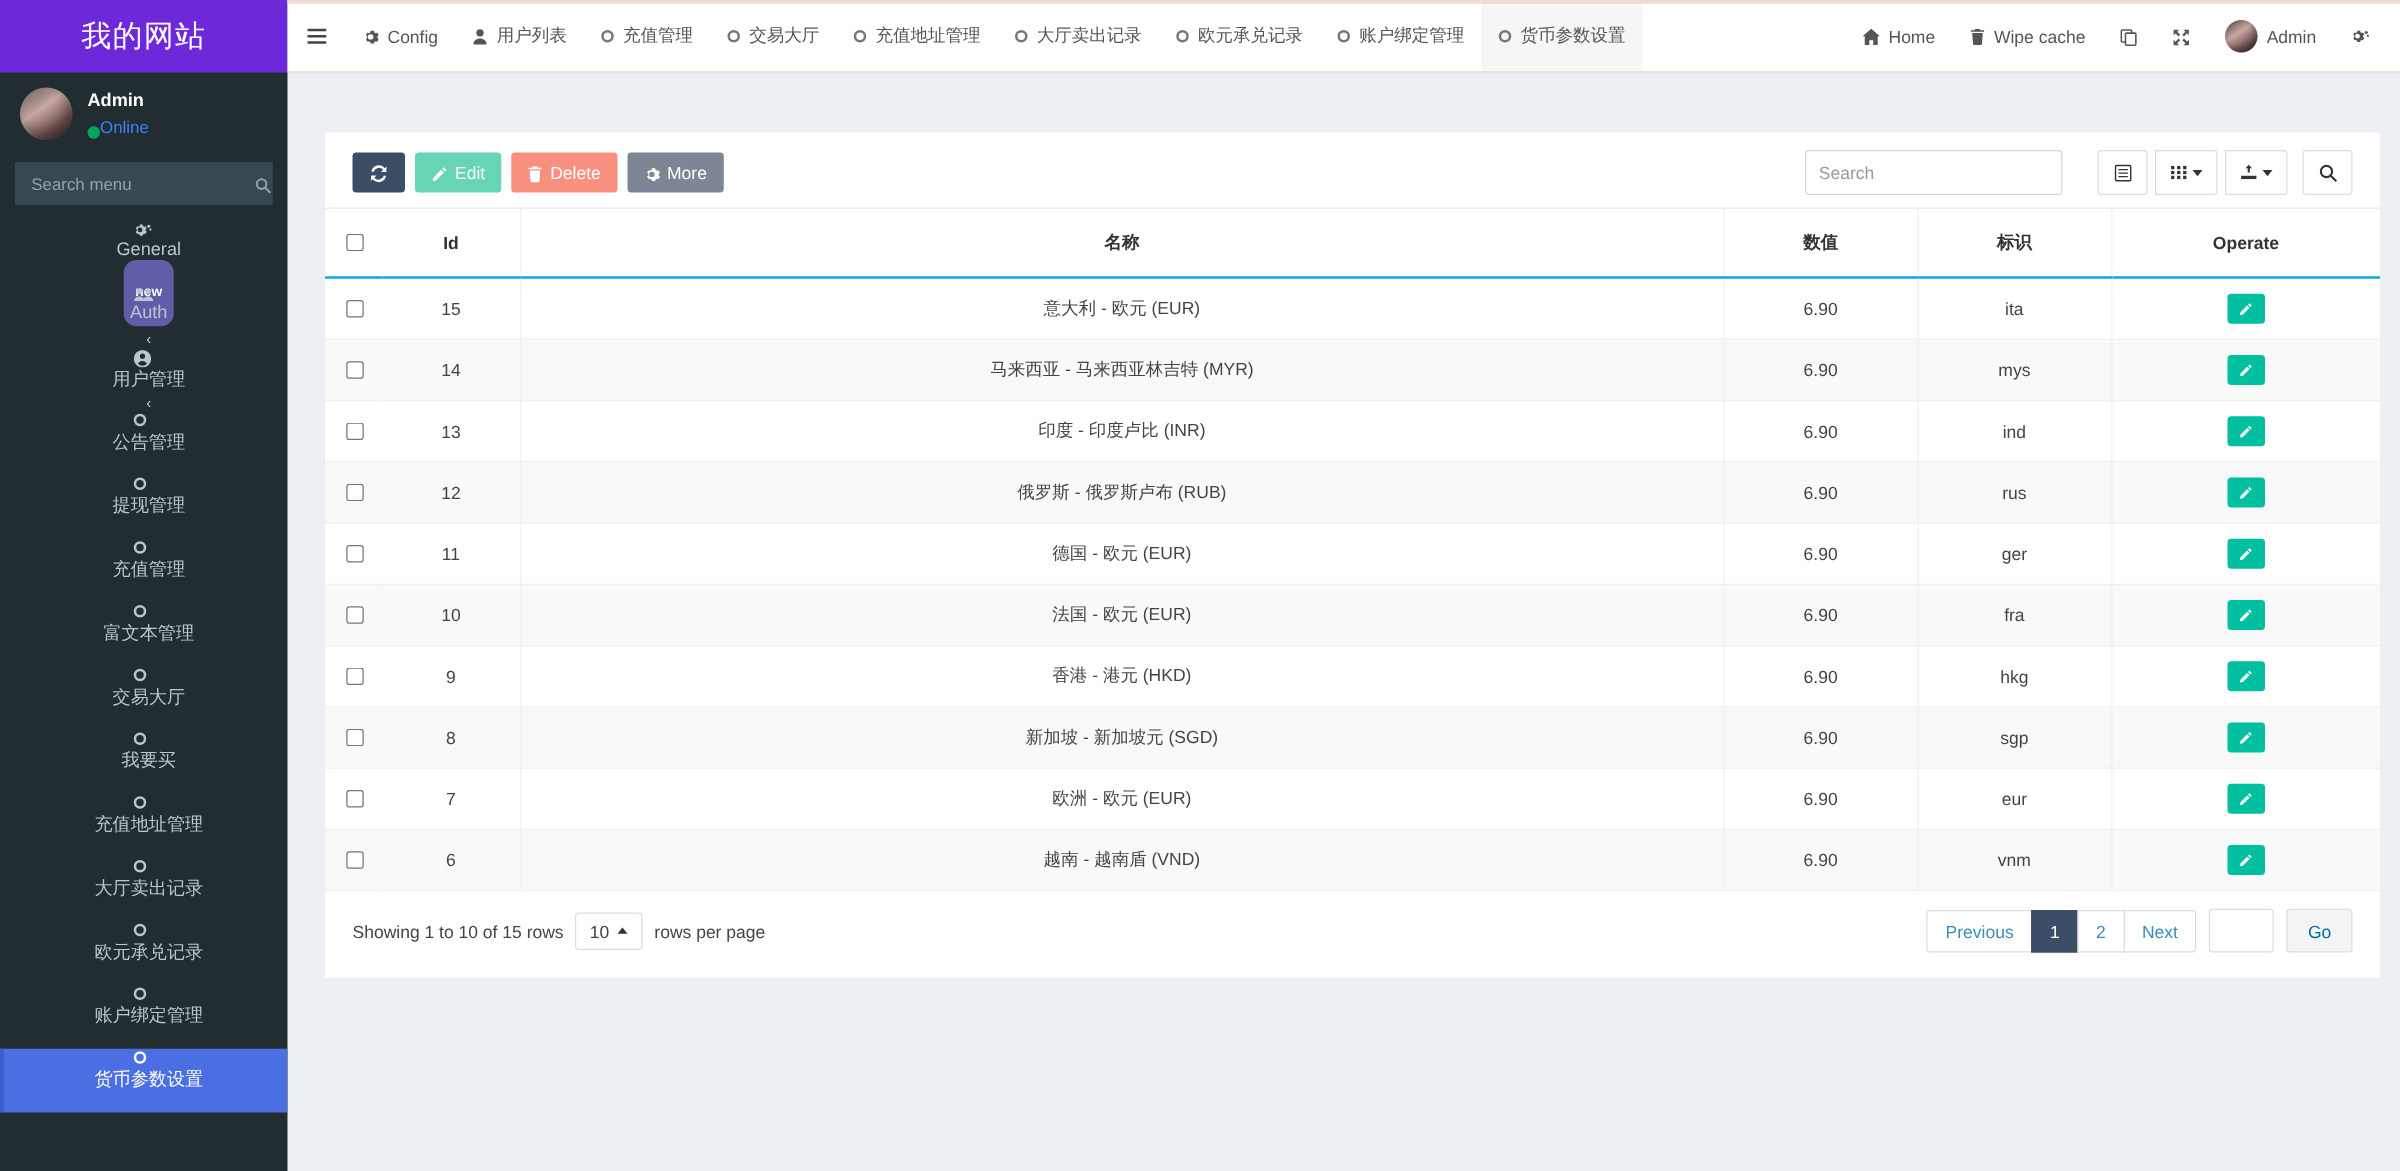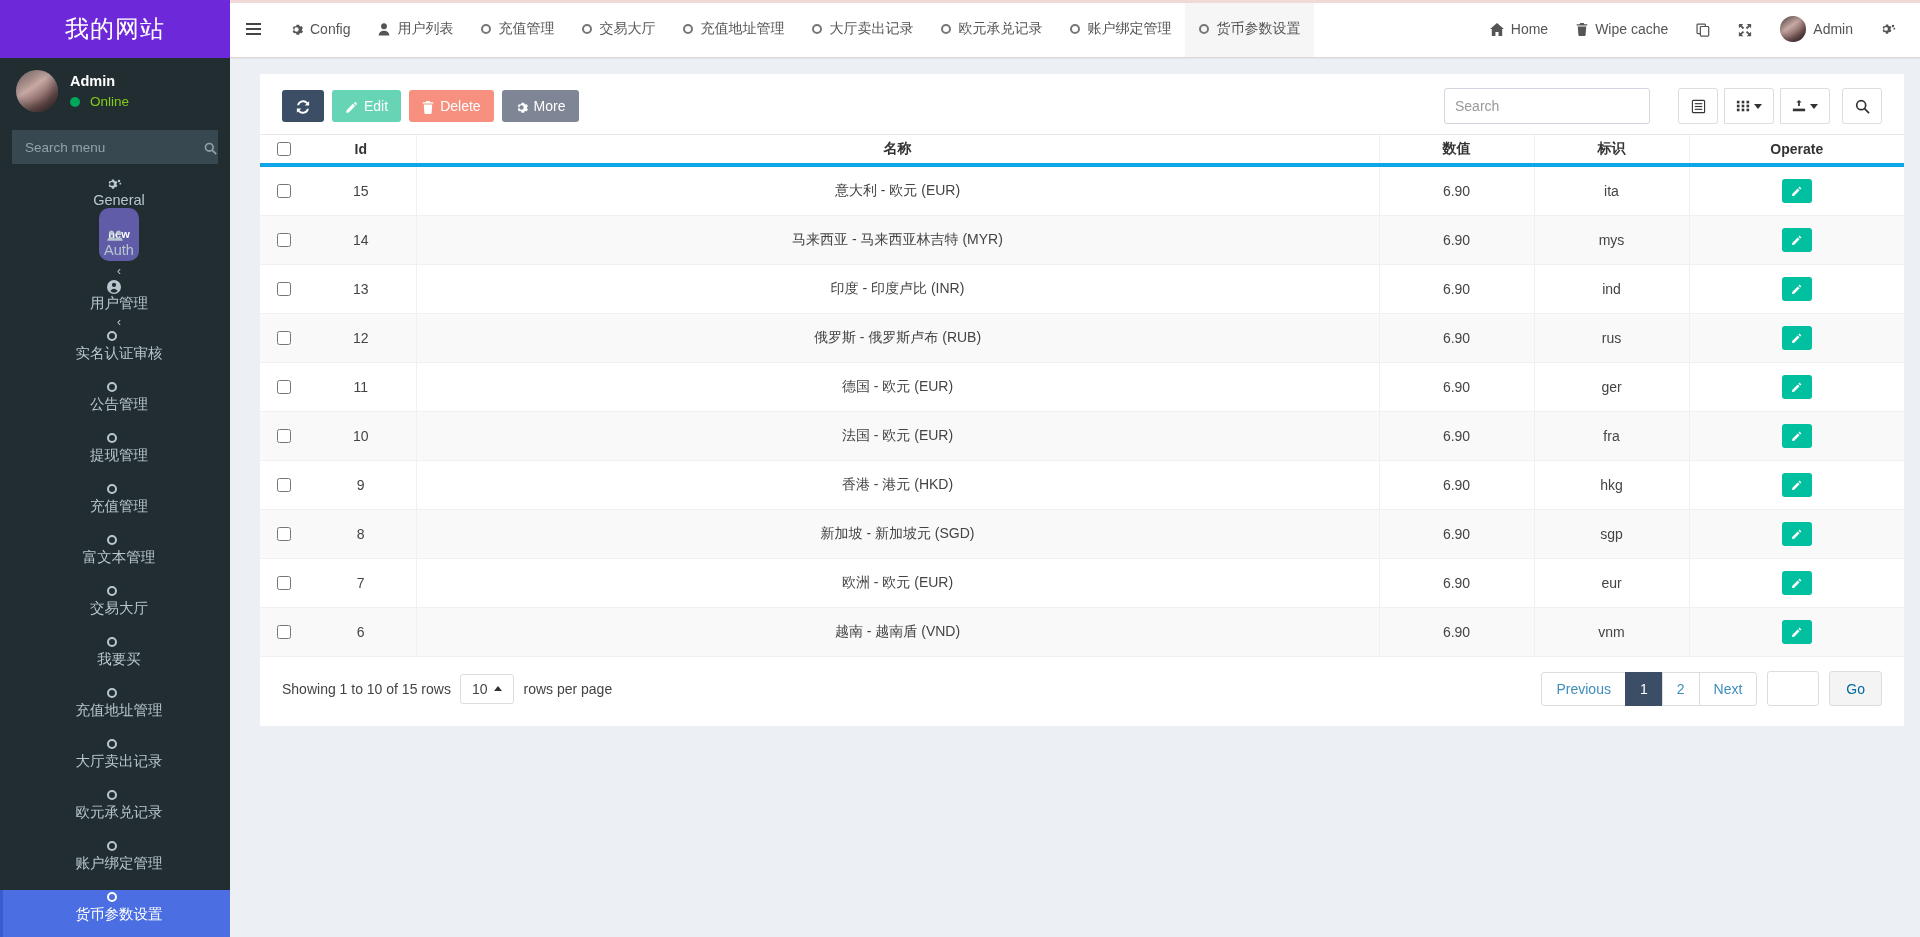--- a/index.html
+++ b/index.html
@@ -31,21 +31,21 @@
     display: flex; align-items: center; gap: 12px;
   }
   .avatar {
     width: 42px; height: 42px; border-radius: 50%;
     background: linear-gradient(145deg,#4a3b3b 0%, #c8a9a3 40%, #7b5b5a 70%, #3b2e2e 100%);
     box-shadow: inset -4px -6px 10px rgba(0,0,0,.35), inset 3px 4px 8px rgba(255,255,255,.15);
     flex: 0 0 auto;
   }
   .user-info { line-height: 1.45; }
   .user-name { color: #fff; font-size: 14.5px; font-weight: bold; }
-  .user-status { color: #84cc16; font-size: 13.5px; display: flex; align-items: center; gap: 10px; }
+  .user-status { color: #3b82f6; font-size: 13.5px; display: flex; align-items: flex-end; gap: 0; }
   .dot-online { width: 10px; height: 10px; border-radius: 50%; background: #00a65a; display: inline-block; }
 
   .search-menu {
     margin: 4px 12px 12px 12px;
     background: #374850;
     height: 34px;
     display: flex; align-items: center;
     padding: 0 10px;
     border: 1px solid #374850;
   }
@@ -84,21 +84,21 @@
     background: #605ca8; color: #fff; font-size: 11px; font-weight: bold;
     border-radius: 10px; padding: 21px 9px; line-height: 1;
   }
   .circ {
     display: inline-block; width: 10px; height: 10px; border-radius: 50%;
     border: 2px solid #b8c7ce; box-sizing: border-box;
   }
   .menu li.active .circ { border-color: #fff; }
 
   
-  .main { flex: 1; height: 937px; display: flex; flex-direction: column; background: #ecf0f5; }
+  .main { flex: 1; height: 937px; display: flex; flex-direction: column; background: #ecf0f5; gap: 32px; }
 
   .topbar {
     height: 58px; min-height: 58px;
     background: #fff;
     border-bottom: 1px solid #e3d5d2;
     display: flex; align-items: stretch;
     box-shadow: 0 1px 0 rgba(0,0,0,.04);
     position: relative;
   }
   .topbar::before {
@@ -164,21 +164,21 @@
     color: #333; font-size: 14px; cursor: pointer; padding: 0 11px;
   }
   .grp .gbtn:first-child { border-radius: 3px 0 0 3px; }
   .grp .gbtn:last-child { border-radius: 0 3px 3px 0; }
   .grp.single .gbtn { border-radius: 3px; }
   .caret-dn { border-left: 4px solid transparent; border-right: 4px solid transparent; border-top: 5px solid #333; display:inline-block; }
 
   table.grid { width: 100%; border-collapse: collapse; font-size: 14px; }
   table.grid th {
     background: #fff; color: #333; font-weight: bold;
-    padding: 4px 8px; border-top: 1px solid #e7e7e7; border-bottom: 4px solid #0ea5e9;
+    padding: 17px 8px; border-top: 1px solid #e7e7e7; border-bottom: 2px solid #0ea5e9;
     text-align: center;
   }
   table.grid td {
     padding: 12px 8px; border-bottom: 1px solid #f0f0f0; color: #444;
     text-align: center;
   }
   table.grid tbody tr:nth-child(even) { background: #f9f9f9; }
   .col-chk { width: 46px; }
   .col-id { width: 110px; }
   .col-val { width: 155px; }
@@ -277,26 +277,20 @@
             <span class="caret">‹</span>
           </a>
         </li>
         <li>
           <a href="#">
             <span class="mi"><span><svg class="ico-svg" width="14" height="14" viewBox="0 0 16 16" fill="currentColor">
                   <path d="M8 0a8 8 0 1 0 0 16A8 8 0 0 0 8 0zm0 3.2a2.4 2.4 0 1 1 0 4.8 2.4 2.4 0 0 1 0-4.8zm0 11.3a5.8 5.8 0 0 1-4-1.6c0-1.9 2.7-2.9 4-2.9s4 1 4 2.9a5.8 5.8 0 0 1-4 1.6z"></path>
                 </svg></span></span>
             <span class="label">用户管理</span>
             <span class="caret">‹</span>
-          </a>
-        </li>
-        <li>
-          <a href="#">
-            <span class="mi"><span class="circ" style="border-color:#b8c7ce"></span></span>
-            <span class="label">实名认证审核</span>
           </a>
         </li>
         <li>
           <a href="#">
             <span class="mi"><span class="circ" style="border-color:#b8c7ce"></span></span>
             <span class="label">公告管理</span>
           </a>
         </li>
         <li>
           <a href="#">

